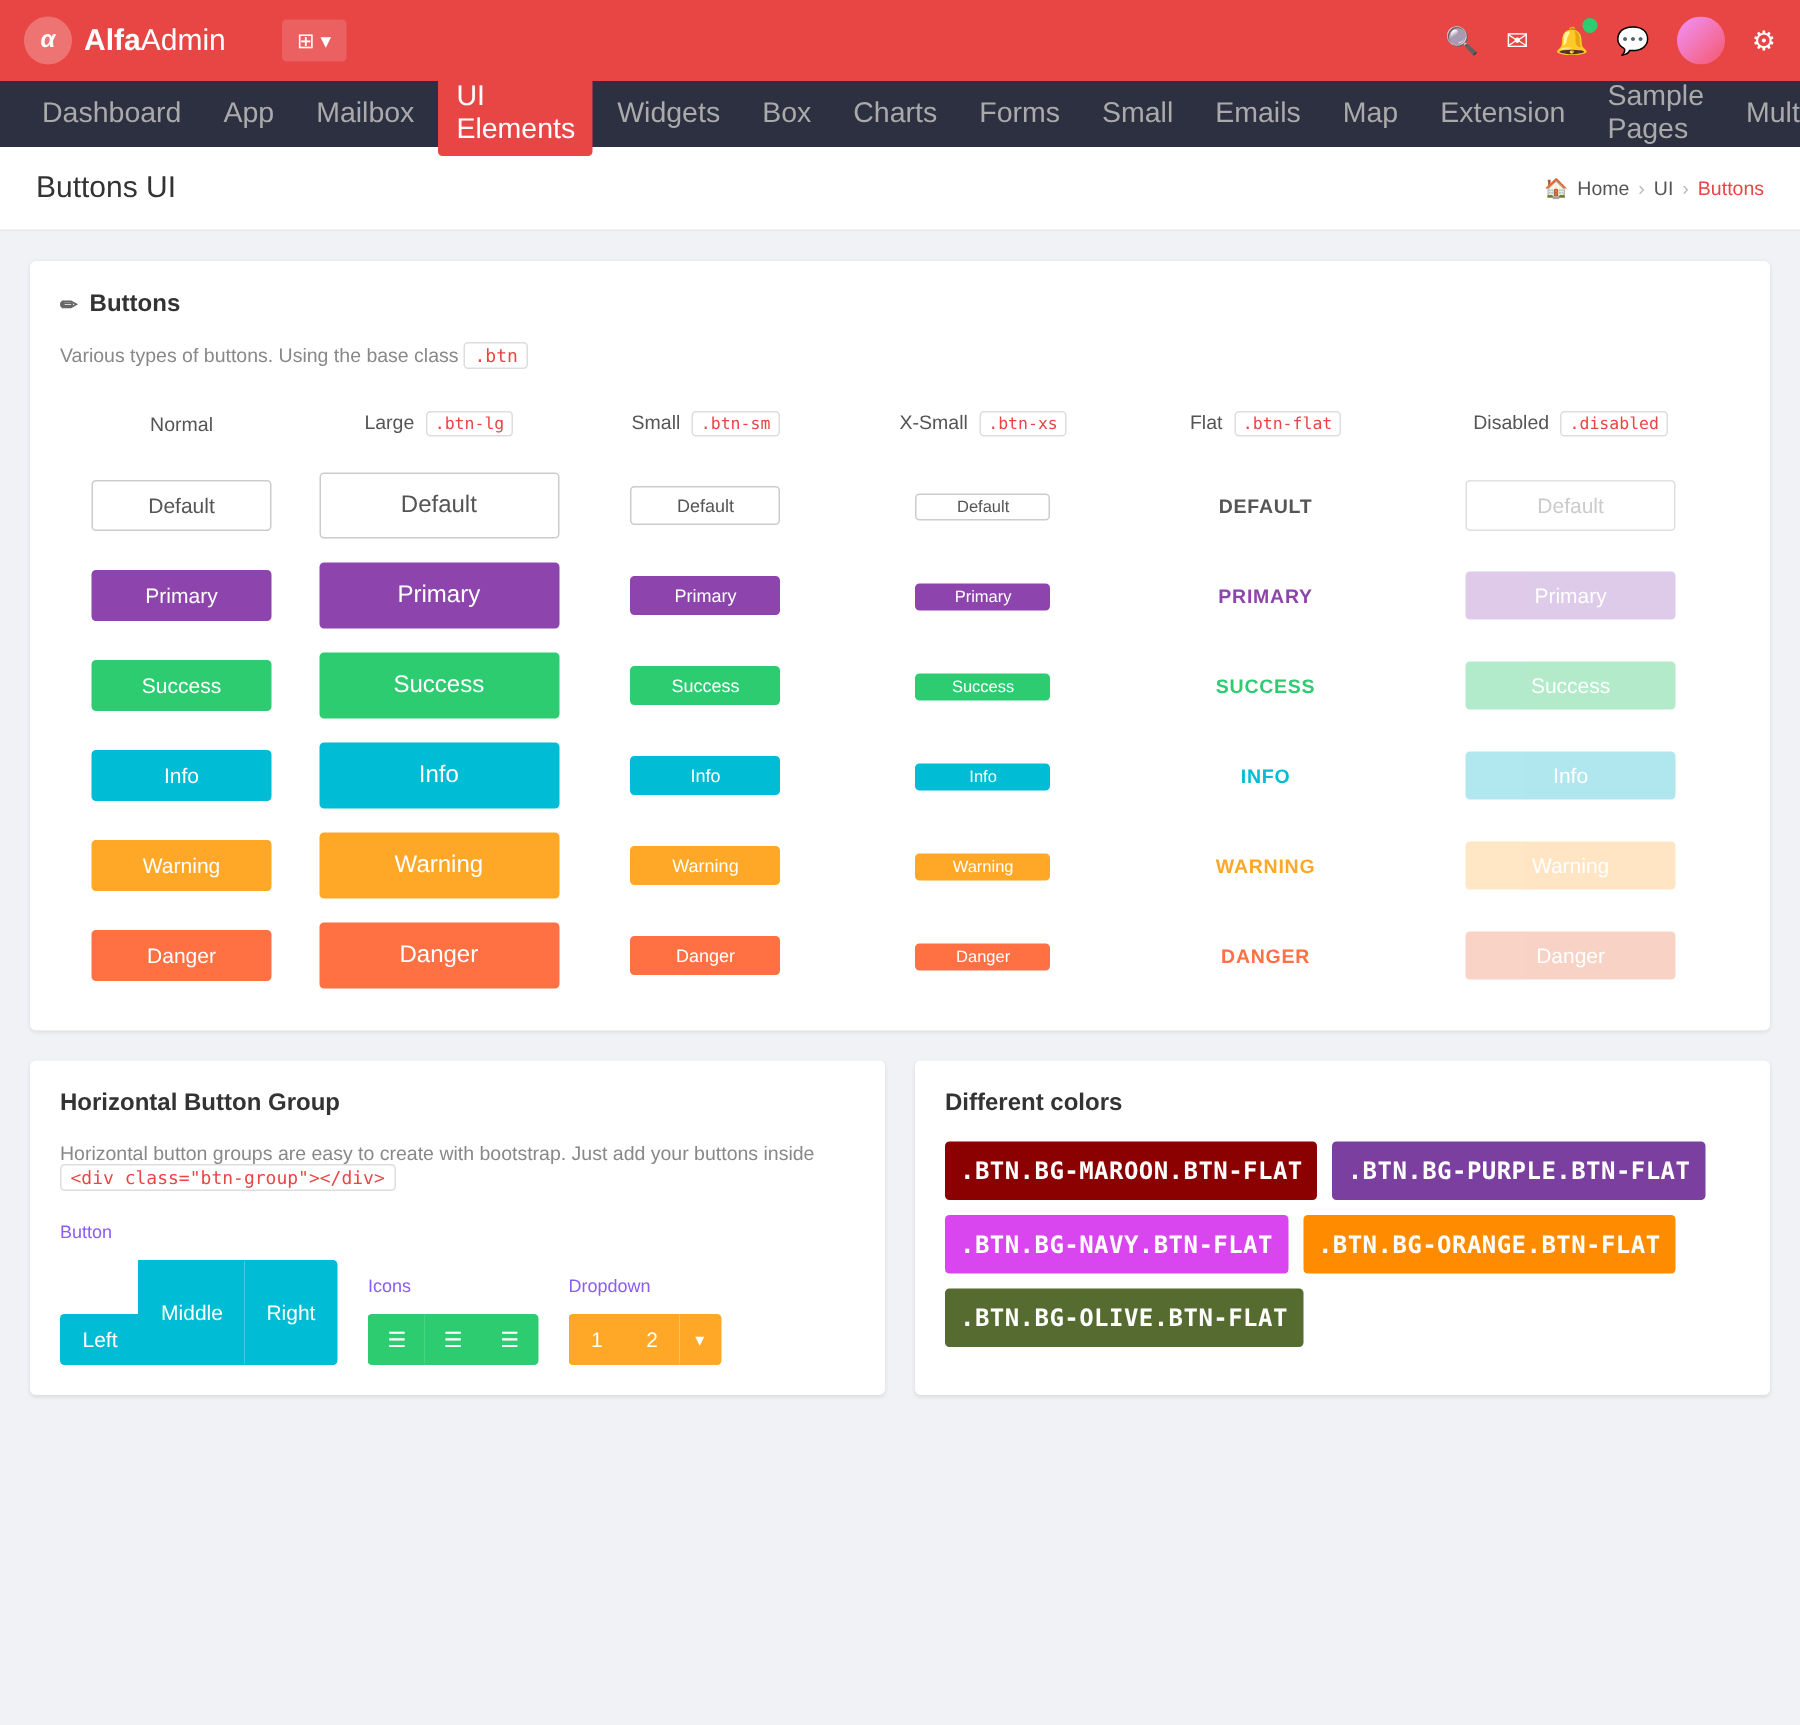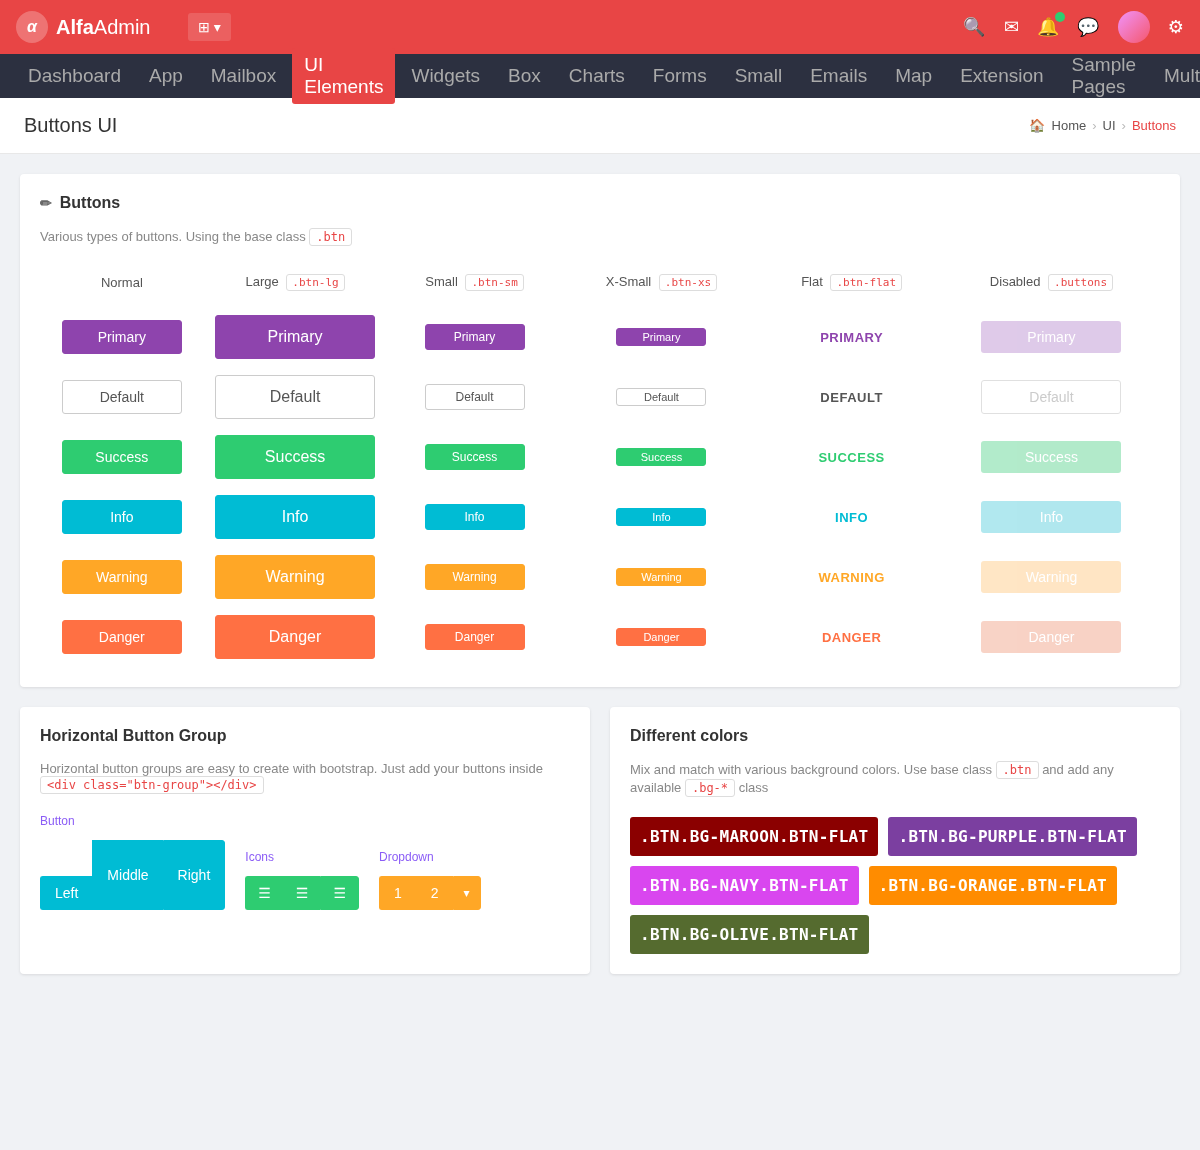--- a/index.html
+++ b/index.html
@@ -346,41 +346,41 @@
     </p>
 
     <table class="btn-table">
       <thead>
         <tr>
           <th>Normal</th>
           <th>Large <span class="code-badge">.btn-lg</span></th>
           <th>Small <span class="code-badge">.btn-sm</span></th>
           <th>X-Small <span class="code-badge">.btn-xs</span></th>
           <th>Flat <span class="code-badge">.btn-flat</span></th>
-          <th>Disabled <span class="code-badge">.buttons</span></th>
+          <th>Disabled <span class="code-badge">.disabled</span></th>
         </tr>
       </thead>
       <tbody>
+
+        <tr>
+          <td><button class="btn">Default</button></td>
+          <td><button class="btn btn-lg">Default</button></td>
+          <td><button class="btn btn-sm">Default</button></td>
+          <td><button class="btn btn-xs">Default</button></td>
+          <td><button class="btn btn-flat btn-flat-default">DEFAULT</button></td>
+          <td><button class="btn btn-disabled btn-disabled-default" disabled="">Default</button></td>
+        </tr>
 
         <tr>
           <td><button class="btn btn-primary">Primary</button></td>
           <td><button class="btn btn-lg btn-primary">Primary</button></td>
           <td><button class="btn btn-sm btn-primary">Primary</button></td>
           <td><button class="btn btn-xs btn-primary">Primary</button></td>
           <td><button class="btn btn-flat btn-flat-primary">PRIMARY</button></td>
           <td><button class="btn btn-disabled btn-disabled-primary" disabled="">Primary</button></td>
-        </tr>
-
-        <tr>
-          <td><button class="btn">Default</button></td>
-          <td><button class="btn btn-lg">Default</button></td>
-          <td><button class="btn btn-sm">Default</button></td>
-          <td><button class="btn btn-xs">Default</button></td>
-          <td><button class="btn btn-flat btn-flat-default">DEFAULT</button></td>
-          <td><button class="btn btn-disabled btn-disabled-default" disabled="">Default</button></td>
         </tr>
 
         <tr>
           <td><button class="btn btn-success">Success</button></td>
           <td><button class="btn btn-lg btn-success">Success</button></td>
           <td><button class="btn btn-sm btn-success">Success</button></td>
           <td><button class="btn btn-xs btn-success">Success</button></td>
           <td><button class="btn btn-flat btn-flat-success">SUCCESS</button></td>
           <td><button class="btn btn-disabled btn-disabled-success" disabled="">Success</button></td>
         </tr>
@@ -453,27 +453,20 @@
             <button class="btn-dd-arrow" style="background:#ffa726;border:1px solid #ffa726;color:white;padding:8px 10px;cursor:pointer;border-radius:0 3px 3px 0;font-size:12px;">▾</button>
           </div>
         </div>
       </div>
     </div>
 
     <div class="card">
       <div class="card-title">
         <span>Different colors</span>
       </div>
-      <p class="subtitle">
-        <span>Mix and match with various background colors. Use base class </span>
-        <span class="code-inline">.btn</span>
-        <span> and add any available </span>
-        <span class="code-inline">.bg-*</span>
-        <span> class</span>
-      </p>
       <div class="color-btns">
         <button class="btn-color btn-maroon">.BTN.BG-MAROON.BTN-FLAT</button>
         <button class="btn-color btn-purple2">.BTN.BG-PURPLE.BTN-FLAT</button>
         <button class="btn-color btn-navy">.BTN.BG-NAVY.BTN-FLAT</button>
         <button class="btn-color btn-orange2">.BTN.BG-ORANGE.BTN-FLAT</button>
         <button class="btn-color btn-olive">.BTN.BG-OLIVE.BTN-FLAT</button>
       </div>
     </div>
 
   </div>

